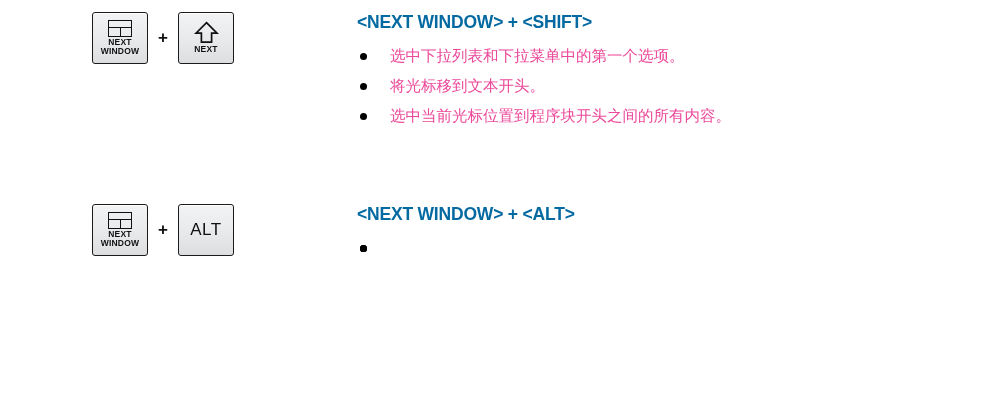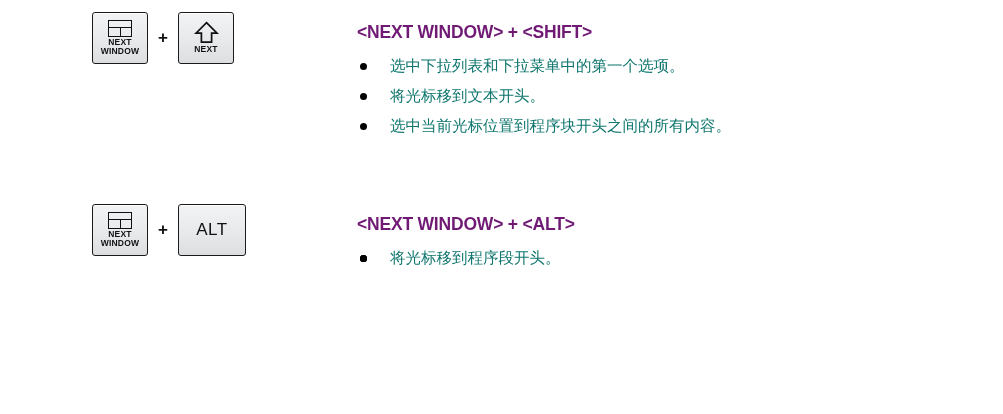--- a/index.html
+++ b/index.html
@@ -41,21 +41,21 @@
     border-radius: 3px;
     background: linear-gradient(to bottom, #f2f3f4 0%, #e7e9ea 55%, #dcdee0 100%);
     box-shadow: inset 0 1px 0 #ffffff;
     display: flex;
     flex-direction: column;
     align-items: center;
     justify-content: center;
     position: relative;
   }
   .key.wide {
-    width: 68px;
+    width: 56px;
   }
   .key-plus {
     width: 30px;
     text-align: center;
     font-size: 17px;
     font-weight: bold;
     color: #111111;
     line-height: 52px;
     height: 52px;
   }
@@ -105,40 +105,40 @@
 
   .key-text {
     font-size: 17px;
     color: #111111;
     letter-spacing: 0.5px;
     font-weight: normal;
   }
 
   
   h3.heading {
-    margin: 10px 0 9px 0;
+    margin: 0 0 9px 0;
     font-size: 17.5px;
     font-weight: bold;
-    color: #701a75;
+    color: #0369a1;
     letter-spacing: -0.2px;
     line-height: 20px;
     white-space: nowrap;
   }
   ul.bullets {
     margin: 0;
     padding: 0;
     list-style: none;
   }
   ul.bullets > li {
     position: relative;
     padding-left: 33px;
     font-family: "DejaVu Serif", "Liberation Serif", serif;
     font-size: 15.5px;
     line-height: 30px;
-    color: #0f766e;
+    color: #ec4899;
     white-space: nowrap;
   }
   ul.bullets > li .bullet-dot {
     position: absolute;
     left: 3px;
     top: 12px;
     width: 7px;
     height: 7px;
     border-radius: 50%;
     background: #000000;
@@ -221,17 +221,16 @@
     <h3 class="heading">&lt;NEXT WINDOW&gt; + &lt;ALT&gt;</h3>
     <ul class="bullets">
       <li>
         <span class="bullet-dot"></span>
       </li>
       <li>
         <span class="bullet-dot"></span>
       </li>
       <li>
         <span class="bullet-dot"></span>
-        <span>将光标移到程序段开头。</span>
       </li>
     </ul>
   </div>
 </div>
 
 </body></html>

